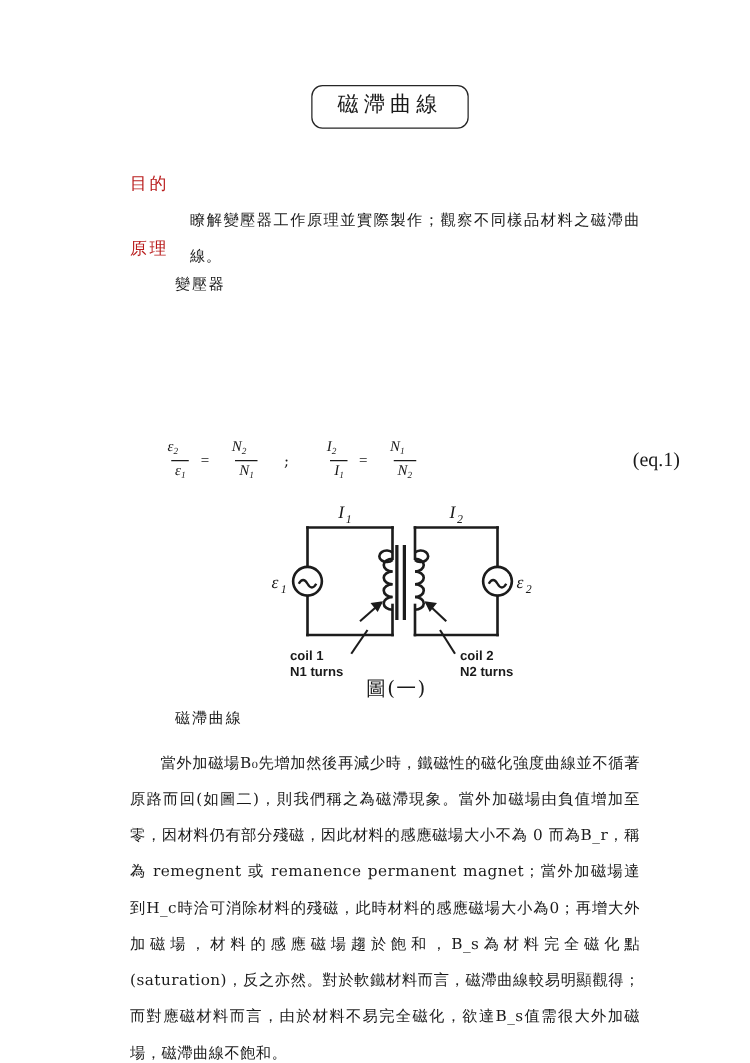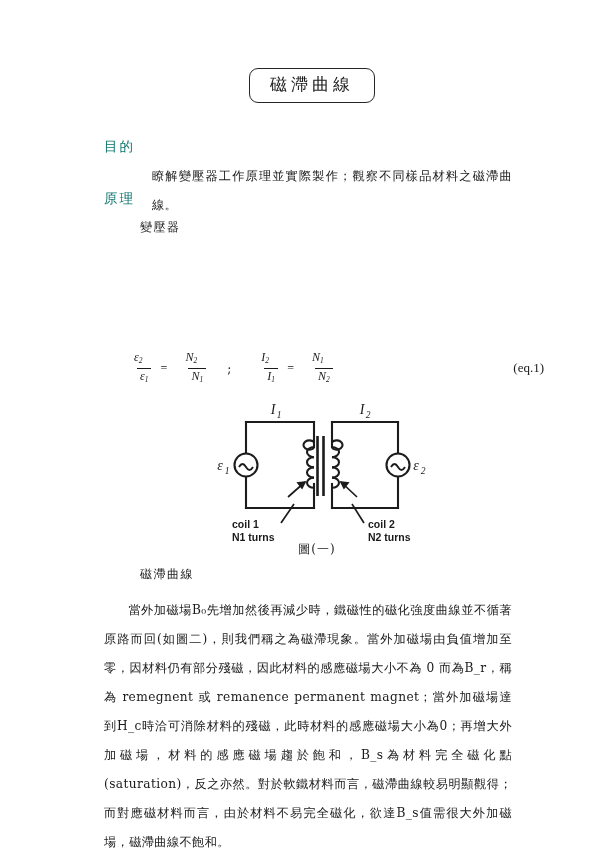--- a/index.html
+++ b/index.html
@@ -38,21 +38,21 @@
     letter-spacing: 4px;
     font-family: "DejaVu Serif", serif;
     color: #1a1a1a;
     line-height: 1.1;
   }
   
   .sec-head {
     position: absolute;
     font-size: 13.5px;
     letter-spacing: 2px;
-    color: #0f766e;
+    color: #b91c1c;
     text-align: center;
   }
   .sub-head {
     position: absolute;
     font-size: 12px;
     letter-spacing: 1.5px;
     color: #1a1a1a;
     margin-left: 16px;
   }
   .para {
@@ -102,37 +102,37 @@
     vertical-align: middle;
     width: 34px;
     text-align: center;
     font-size: 12px;
   }
   .eq-num {
     position: absolute;
     right: 0;
     top: 10px;
     font-family: "Liberation Serif", serif;
-    font-size: 13px;
+    font-size: 16px;
   }
   
   .figure {
     position: absolute;
     left: 190px;
     top: 392px;
     width: 230px;
     height: 160px;
   }
   .fig-caption {
     position: absolute;
     left: 190px;
     top: 541px;
     width: 230px;
     text-align: center;
-    font-size: 12px;
+    font-size: 16px;
     letter-spacing: 1px;
   }
   svg { display: block; }
 </style>
 </head>
 <body>
 
 <div class="page">
 
   <div class="title-wrap">

